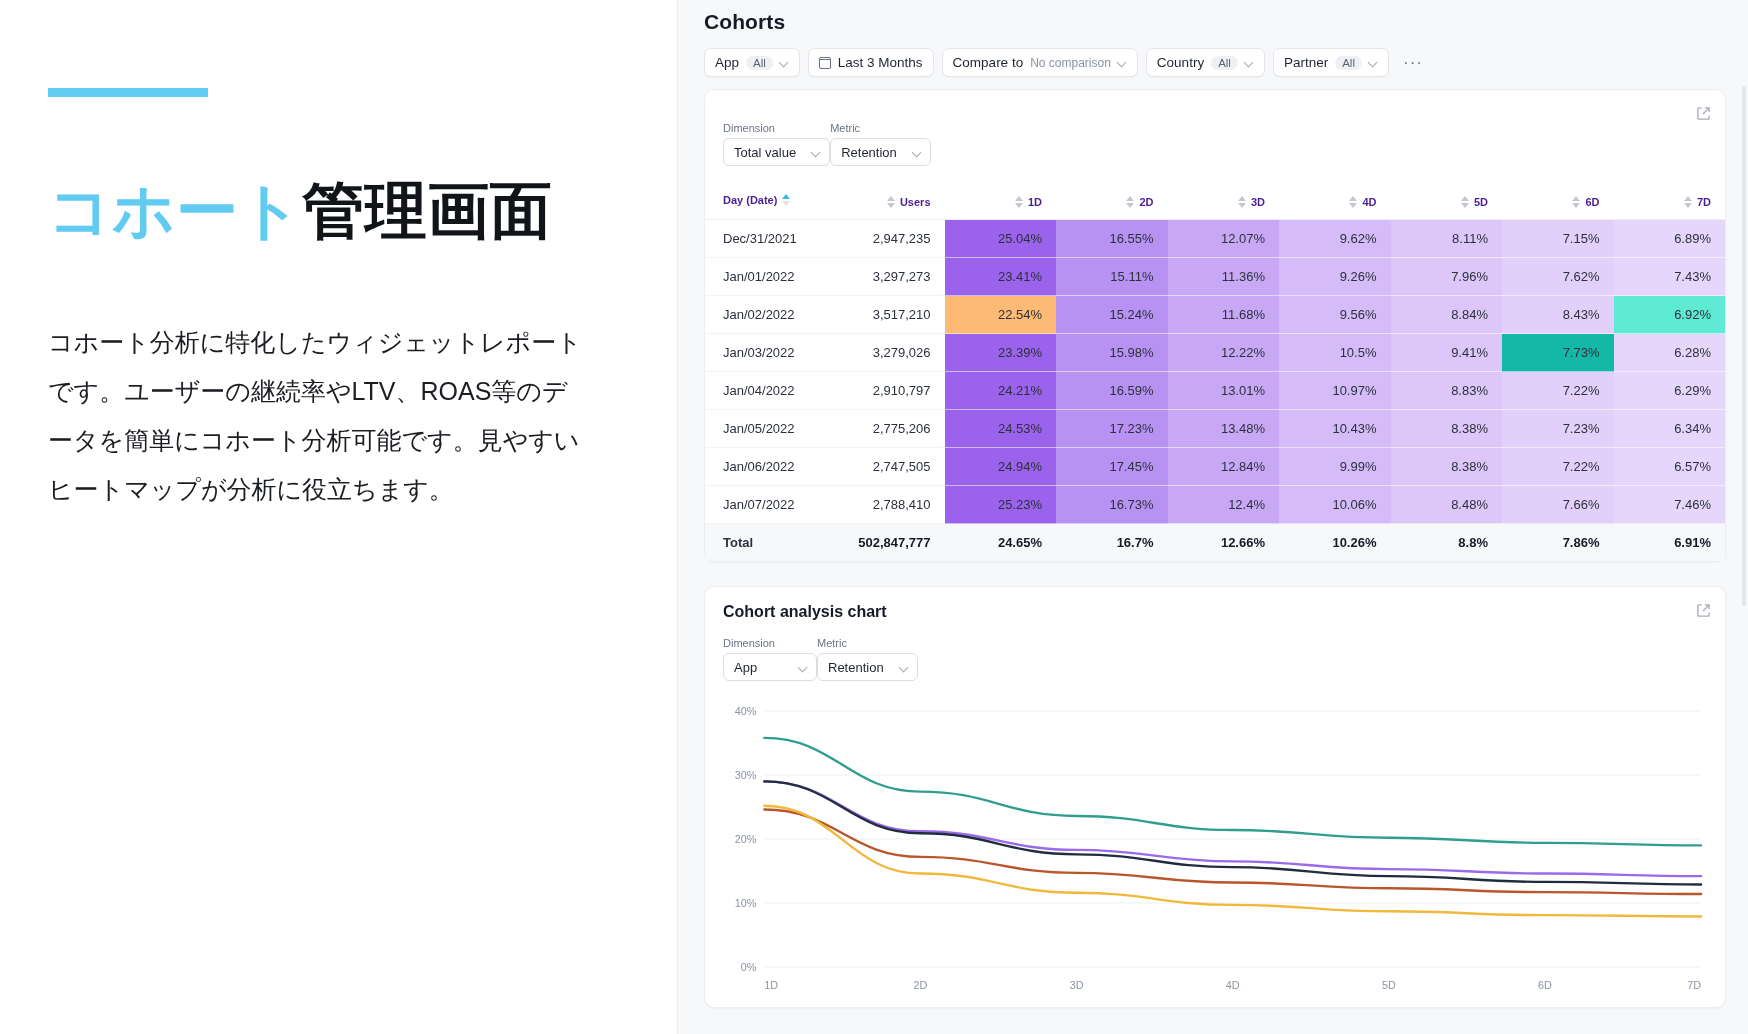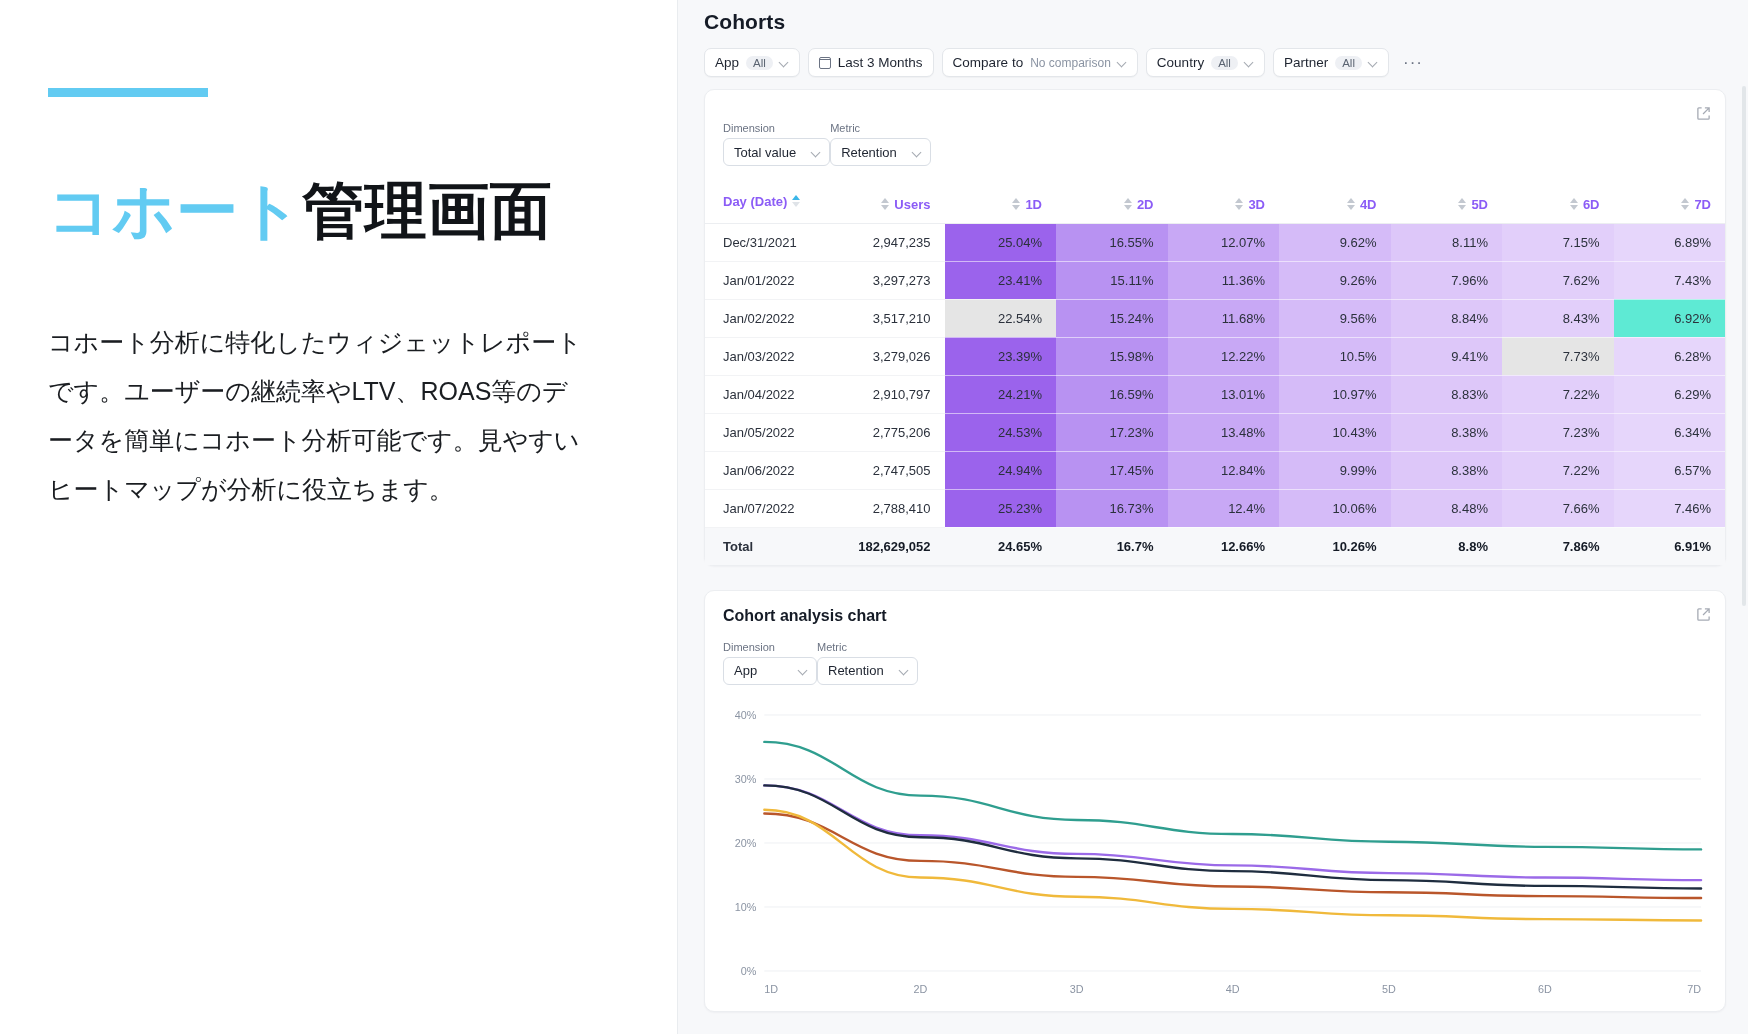--- a/index.html
+++ b/index.html
@@ -126,21 +126,21 @@
   }
 
   
   table.cohort {
     width: 100%;
     border-collapse: collapse;
     font-size: 13px;
     table-layout: fixed;
   }
   table.cohort th {
-    font-size: 13px; font-weight: 700; color: #8b5cf6;
+    font-size: 11px; font-weight: 700; color: #4c1d95;
     padding: 11px 14px 11px 14px;
     border-bottom: 1px solid #eceef1;
     background: #fff;
     white-space: nowrap;
   }
   table.cohort th.c-day { text-align: left; padding-left: 18px; width: 128px;}
   table.cohort th.num { text-align: right; }
   table.cohort td {
     padding: 11px 14px;
     color: #2b313c;
@@ -340,37 +340,37 @@
                 <td class="num" style="background: rgb(184, 146, 242); border-bottom-color: rgba(255, 255, 255, 0.55);">15.11%</td>
                 <td class="num" style="background: rgb(200, 168, 245); border-bottom-color: rgba(255, 255, 255, 0.55);">11.36%</td>
                 <td class="num" style="background: rgb(213, 187, 248); border-bottom-color: rgba(255, 255, 255, 0.55);">9.26%</td>
                 <td class="num" style="background: rgb(221, 199, 249); border-bottom-color: rgba(255, 255, 255, 0.55);">7.96%</td>
                 <td class="num" style="background: rgb(226, 207, 250); border-bottom-color: rgba(255, 255, 255, 0.55);">7.62%</td>
                 <td class="num" style="background: rgb(230, 214, 251); border-bottom-color: rgba(255, 255, 255, 0.55);">7.43%</td>
               </tr>
               <tr>
                 <td class="c-day">Jan/02/2022</td>
                 <td class="num">3,517,210</td>
-                <td class="num" style="background: #e5e5e5; border-bottom-color: rgba(255, 255, 255, 0.55);">22.54%</td>
+                <td class="num" style="background: #fdba74; border-bottom-color: rgba(255, 255, 255, 0.55);">22.54%</td>
                 <td class="num" style="background: rgb(184, 146, 242); border-bottom-color: rgba(255, 255, 255, 0.55);">15.24%</td>
                 <td class="num" style="background: rgb(200, 168, 245); border-bottom-color: rgba(255, 255, 255, 0.55);">11.68%</td>
                 <td class="num" style="background: rgb(213, 187, 248); border-bottom-color: rgba(255, 255, 255, 0.55);">9.56%</td>
                 <td class="num" style="background: rgb(221, 199, 249); border-bottom-color: rgba(255, 255, 255, 0.55);">8.84%</td>
                 <td class="num" style="background: rgb(226, 207, 250); border-bottom-color: rgba(255, 255, 255, 0.55);">8.43%</td>
                 <td class="num" style="background: #5eead4; border-bottom-color: rgba(255, 255, 255, 0.55);">6.92%</td>
               </tr>
               <tr>
                 <td class="c-day">Jan/03/2022</td>
                 <td class="num">3,279,026</td>
                 <td class="num" style="background: rgb(155, 99, 236); border-bottom-color: rgba(255, 255, 255, 0.55);">23.39%</td>
                 <td class="num" style="background: rgb(184, 146, 242); border-bottom-color: rgba(255, 255, 255, 0.55);">15.98%</td>
                 <td class="num" style="background: rgb(200, 168, 245); border-bottom-color: rgba(255, 255, 255, 0.55); padding-left: 35px;">12.22%</td>
                 <td class="num" style="background: rgb(213, 187, 248); border-bottom-color: rgba(255, 255, 255, 0.55);">10.5%</td>
                 <td class="num" style="background: rgb(221, 199, 249); border-bottom-color: rgba(255, 255, 255, 0.55);">9.41%</td>
-                <td class="num" style="background: #e5e5e5; border-bottom-color: rgba(255, 255, 255, 0.55);">7.73%</td>
+                <td class="num" style="background: #14b8a6; border-bottom-color: rgba(255, 255, 255, 0.55);">7.73%</td>
                 <td class="num" style="background: rgb(230, 214, 251); border-bottom-color: rgba(255, 255, 255, 0.55);">6.28%</td>
               </tr>
               <tr>
                 <td class="c-day">Jan/04/2022</td>
                 <td class="num">2,910,797</td>
                 <td class="num" style="background: rgb(155, 99, 236); border-bottom-color: rgba(255, 255, 255, 0.55);">24.21%</td>
                 <td class="num" style="background: rgb(184, 146, 242); border-bottom-color: rgba(255, 255, 255, 0.55);">16.59%</td>
                 <td class="num" style="background: rgb(200, 168, 245); border-bottom-color: rgba(255, 255, 255, 0.55);">13.01%</td>
                 <td class="num" style="background: rgb(213, 187, 248); border-bottom-color: rgba(255, 255, 255, 0.55);">10.97%</td>
                 <td class="num" style="background: rgb(221, 199, 249); border-bottom-color: rgba(255, 255, 255, 0.55);">8.83%</td>
@@ -407,21 +407,21 @@
                 <td class="num" style="background: rgb(200, 168, 245); border-bottom-color: rgba(255, 255, 255, 0.55);">12.4%</td>
                 <td class="num" style="background: rgb(213, 187, 248); border-bottom-color: rgba(255, 255, 255, 0.55);">10.06%</td>
                 <td class="num" style="background: rgb(221, 199, 249); border-bottom-color: rgba(255, 255, 255, 0.55);">8.48%</td>
                 <td class="num" style="background: rgb(226, 207, 250); border-bottom-color: rgba(255, 255, 255, 0.55);">7.66%</td>
                 <td class="num" style="background: rgb(230, 214, 251); border-bottom-color: rgba(255, 255, 255, 0.55);">7.46%</td>
               </tr>
             </tbody>
           <tfoot id="tfoot-row">
               <tr class="total-row">
                 <td class="c-day">Total</td>
-                <td class="num">182,629,052</td>
+                <td class="num">502,847,777</td>
                 <td class="num">24.65%</td>
                 <td class="num">16.7%</td>
                 <td class="num">12.66%</td>
                 <td class="num">10.26%</td>
                 <td class="num">8.8%</td>
                 <td class="num">7.86%</td>
                 <td class="num">6.91%</td>
               </tr>
             </tfoot>
         </table>

